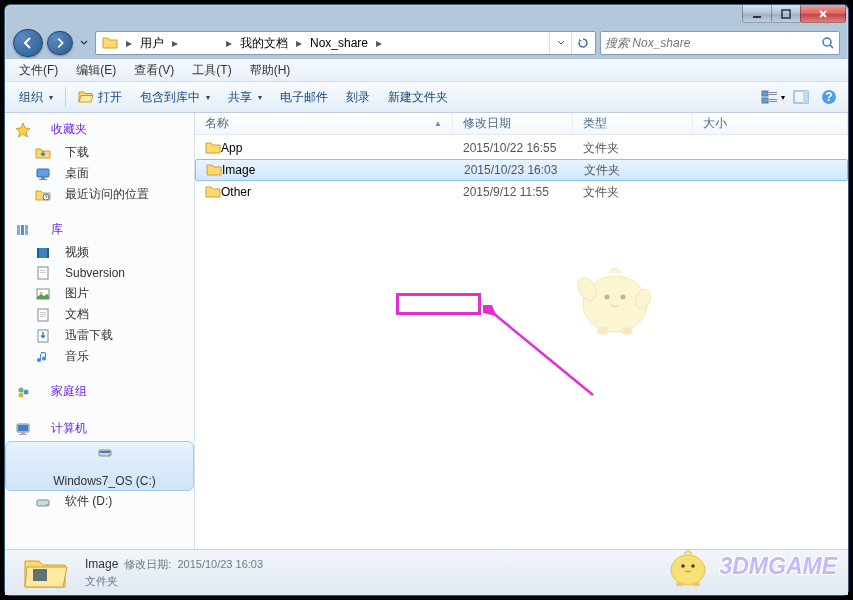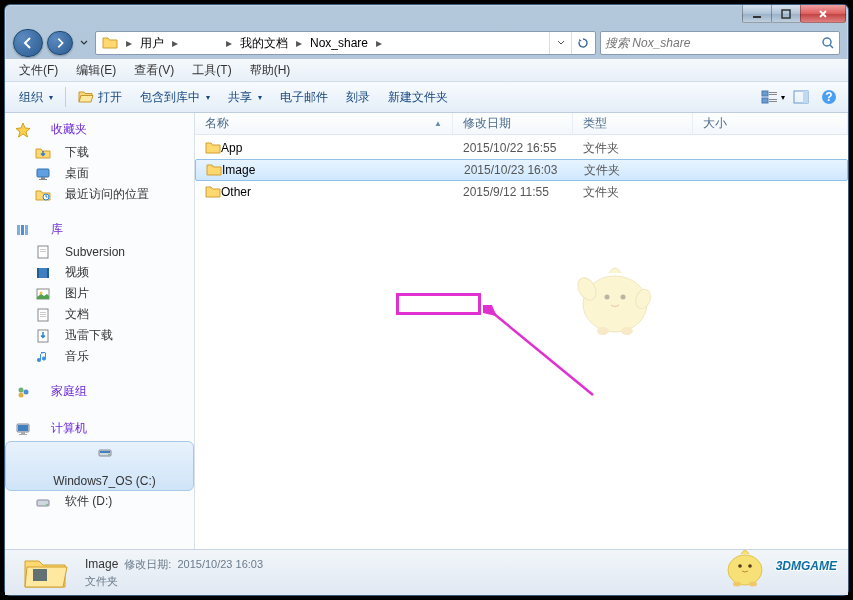--- a/index.html
+++ b/index.html
@@ -60,21 +60,21 @@
 .annotation-arrow { position: absolute; left: 288px; top: 192px; width: 120px; height: 100px; pointer-events: none; }
 .status-bar { height: 46px; background: linear-gradient(to bottom, #f2f6fa 0%, #e0e8f2 100%); border-top: 1px solid #c8d4e0; display: flex; align-items: center; padding: 0 16px; gap: 16px; }
 .status-thumb { width: 48px; height: 36px; }
 .status-text { display: flex; flex-direction: column; gap: 2px; }
 .status-line1 { display: flex; gap: 6px; align-items: baseline; }
 .status-name { color: #333; }
 .status-label { color: #6a7a8a; font-size: 11px; }
 .status-val { color: #6a7a8a; font-size: 11px; }
 .status-type { color: #6a7a8a; font-size: 11px; }
 .watermark { position: absolute; right: 16px; bottom: 12px; display: flex; align-items: center; gap: 6px; pointer-events: none; opacity: 0.95; }
-.watermark-text { font-size: 12px; font-weight: bold; font-style: italic; color: #0369a1; text-shadow: 1px 1px 0 white, -1px -1px 0 white, 1px -1px 0 white, -1px 1px 0 white; }
+.watermark-text { font-size: 23px; font-weight: bold; font-style: italic; color: #c4b5fd; text-shadow: 1px 1px 0 white, -1px -1px 0 white, 1px -1px 0 white, -1px 1px 0 white; }
 .cartoon-small { width: 50px; height: 44px; }
 </style>
 </head>
 <body>
 
 <div class="window-frame">
   <div class="titlebar">
     <div class="win-controls">
       <div class="win-btn">
           <svg viewBox="0 0 10 10">
@@ -231,33 +231,33 @@
         <div class="side-header">
             <svg class="icon" viewBox="0 0 16 16">
               <rect x="2" y="3" width="3" height="10" fill="#7ab0e0"></rect>
               <rect x="6" y="3" width="3" height="10" fill="#5090d0"></rect>
               <rect x="10" y="3" width="3" height="10" fill="#7ab0e0"></rect>
             </svg>
             <span class="label">库</span>
           </div>
         <div class="side-item">
             <svg class="icon" viewBox="0 0 16 16">
+              <rect x="2" y="3" width="12" height="10" fill="#4080c0" rx="1"></rect>
+              <rect x="2" y="3" width="2" height="10" fill="#206090"></rect>
+              <rect x="12" y="3" width="2" height="10" fill="#206090"></rect>
+            </svg>
+            <span>视频</span>
+          </div>
+        <div class="side-item">
+            <svg class="icon" viewBox="0 0 16 16">
               <rect x="3" y="2" width="10" height="12" fill="white" stroke="#888"></rect>
               <rect x="5" y="5" width="6" height="1" fill="#ccc"></rect>
               <rect x="5" y="7" width="6" height="1" fill="#ccc"></rect>
             </svg>
             <span>Subversion</span>
-          </div>
-        <div class="side-item">
-            <svg class="icon" viewBox="0 0 16 16">
-              <rect x="2" y="3" width="12" height="10" fill="#4080c0" rx="1"></rect>
-              <rect x="2" y="3" width="2" height="10" fill="#206090"></rect>
-              <rect x="12" y="3" width="2" height="10" fill="#206090"></rect>
-            </svg>
-            <span>视频</span>
           </div>
         <div class="side-item">
             <svg class="icon" viewBox="0 0 16 16">
               <rect x="2" y="3" width="12" height="10" fill="white" stroke="#888"></rect>
               <circle cx="6" cy="7" r="1.5" fill="#f0c040"></circle>
               <path d="M2 11 l4 -3 3 2 3 -2 2 2 v3 H2 z" fill="#50a050"></path>
             </svg>
             <span>图片</span>
           </div>
         <div class="side-item">

